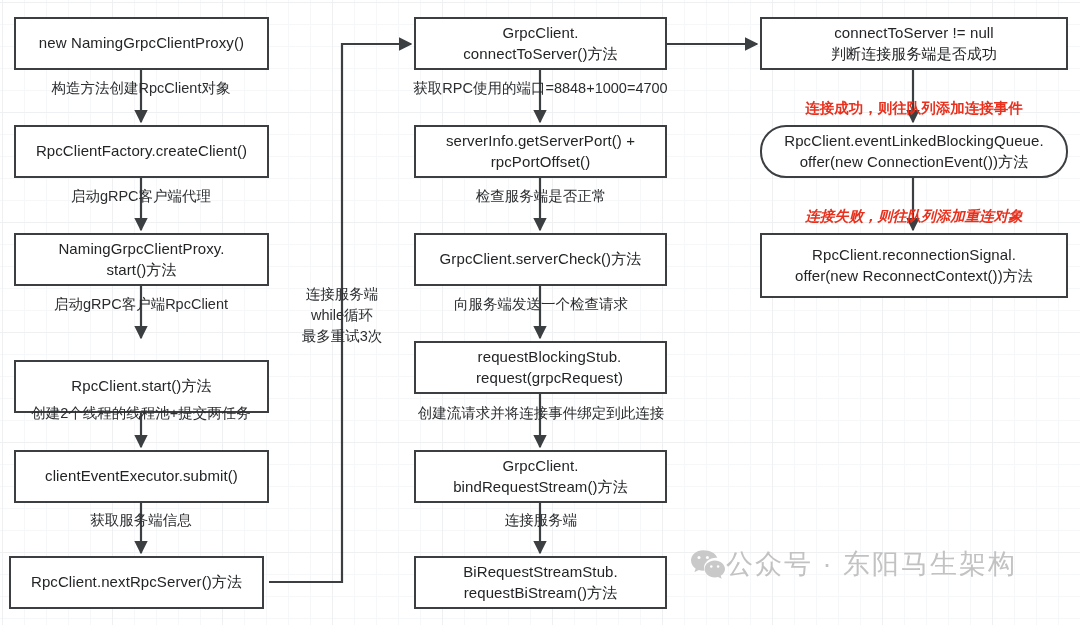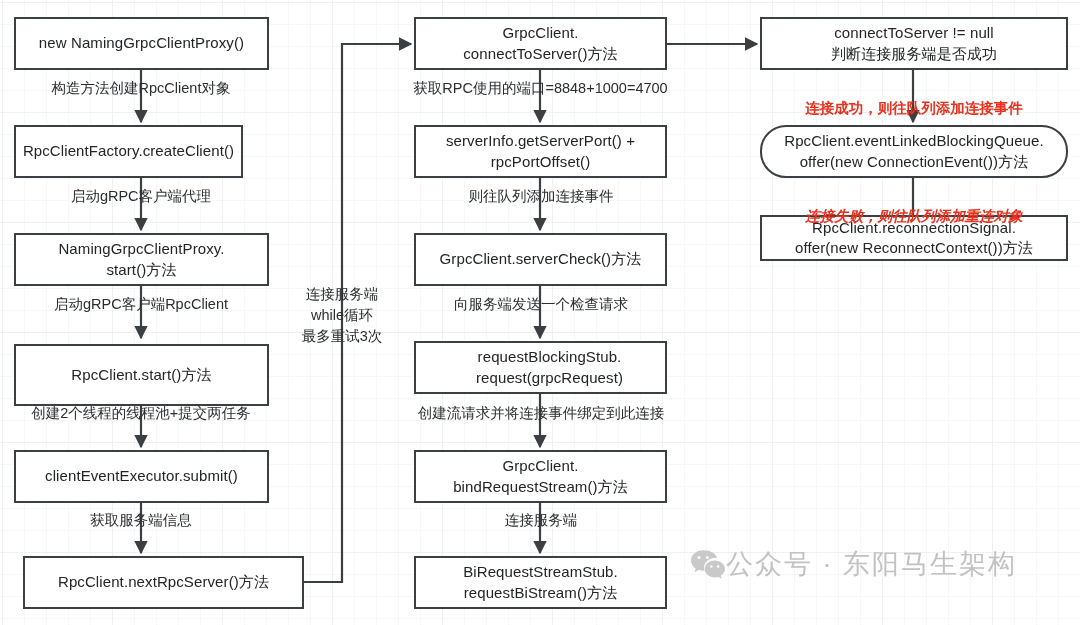--- a/index.html
+++ b/index.html
@@ -132,30 +132,30 @@
       <path d="M 913 178 L 913 230"></path>
     </g>
 
     <path stroke="#3b3f42" stroke-width="2.2" fill="none" marker-end="url(#arrow)" d="M 269 582 L 342 582 L 342 44 L 411 44"></path>
 
     <path stroke="#3b3f42" stroke-width="2.2" fill="none" marker-end="url(#arrow)" d="M 667 44 L 757 44"></path>
   </svg>
 
   <div class="node" style="left:14px; top:17px; width:255px; height:53px;">new NamingGrpcClientProxy()</div>
 
-  <div class="node" style="left:14px; top:125px; width:229px; height:53px;text-align:right;">RpcClientFactory.createClient()</div>
+  <div class="node" style="left:14px; top:125px; width:255px; height:53px;text-align:right;">RpcClientFactory.createClient()</div>
 
   <div class="node" style="left:14px; top:233px; width:255px; height:53px;">NamingGrpcClientProxy.
 start()方法</div>
 
-  <div class="node" style="left:14px; top:344px; width:255px; height:62px;">RpcClient.start()方法</div>
+  <div class="node" style="left:14px; top:360px; width:255px; height:53px;">RpcClient.start()方法</div>
 
   <div class="node" style="left:14px; top:450px; width:255px; height:53px;">clientEventExecutor.submit()</div>
 
-  <div class="node" style="left:23px; top:556px; width:281px; height:53px;">RpcClient.nextRpcServer()方法</div>
+  <div class="node" style="left:9px; top:556px; width:255px; height:53px;">RpcClient.nextRpcServer()方法</div>
 
   <div class="edge-label" style="left:6px; top:80px; width:270px;">构造方法创建RpcClient对象</div>
 
   <div class="edge-label" style="left:6px; top:188px; width:270px;">启动gRPC客户端代理</div>
 
   <div class="edge-label" style="left:6px; top:296px; width:270px;">启动gRPC客户端RpcClient</div>
 
   <div class="edge-label" style="left:0px; top:405px; width:282px;">创建2个线程的线程池+提交两任务</div>
 
   <div class="edge-label" style="left:6px; top:512px; width:270px;">获取服务端信息</div>
@@ -172,39 +172,39 @@
 request(grpcRequest)</div>
 
   <div class="node" style="left:414px; top:450px; width:253px; height:53px;">GrpcClient.
 bindRequestStream()方法</div>
 
   <div class="node" style="left:414px; top:556px; width:253px; height:53px;">BiRequestStreamStub.
 requestBiStream()方法</div>
 
   <div class="edge-label" style="left:392px; top:80px; width:297px;">获取RPC使用的端口=8848+1000=4700</div>
 
-  <div class="edge-label" style="left:406px; top:188px; width:270px;">则往队列添加连接事件</div>
+  <div class="edge-label" style="left:406px; top:188px; width:270px;">检查服务端是否正常</div>
 
   <div class="edge-label" style="left:406px; top:296px; width:270px;">向服务端发送一个检查请求</div>
 
   <div class="edge-label" style="left:396px; top:405px; width:290px;">创建流请求并将连接事件绑定到此连接</div>
 
   <div class="edge-label" style="left:406px; top:512px; width:270px;">连接服务端</div>
 
   <div class="edge-label loop" style="left:289px; top:284px; width:106px;">连接服务端
 while循环
 最多重试3次</div>
 
   <div class="node" style="left:760px; top:17px; width:308px; height:53px;">connectToServer != null
 判断连接服务端是否成功</div>
 
   <div class="node" style="left:760px; top:125px; width:308px; height:53px;border-radius:26px;">RpcClient.eventLinkedBlockingQueue.
 offer(new ConnectionEvent())方法</div>
 
-  <div class="node" style="left:760px; top:215px; width:308px; height:46px;">RpcClient.reconnectionSignal.
+  <div class="node" style="left:760px; top:233px; width:308px; height:65px;">RpcClient.reconnectionSignal.
 offer(new ReconnectContext())方法</div>
 
   <div class="edge-label red" style="left:752px; top:80px; width:324px;">连接成功，则往队列添加连接事件</div>
 
   <div class="edge-label red" style="left:752px; top:188px; width:324px;font-style:italic;">连接失败，则往队列添加重连对象</div>
 
   <div id="watermark">
     <span>
       <svg id="wm-icon" width="36" height="30" viewBox="0 0 36 30" xmlns="http://www.w3.org/2000/svg">
         <path d="M13.2 1.2C6.4 1.2 1 5.9 1 11.6c0 3.2 1.8 6.1 4.6 8l-1.2 3.7 4.3-2.2c1.4.4 2.9.6 4.5.6.4 0 .8 0 1.2-.1-.3-.9-.4-1.8-.4-2.7 0-5.6 5.4-10.1 12.1-10.1.4 0 .8 0 1.2.1C26.2 4.6 20.3 1.2 13.2 1.2z" fill="#c9c9c9"></path>

